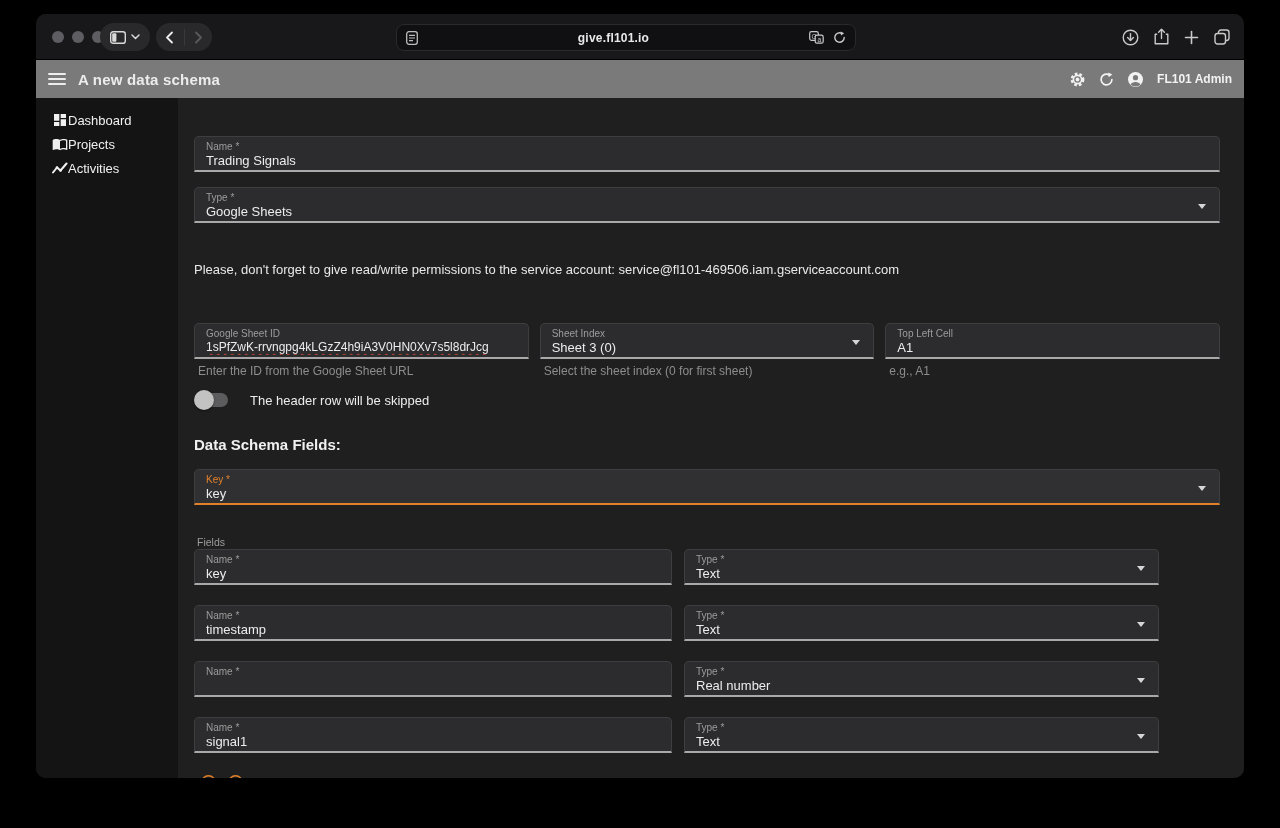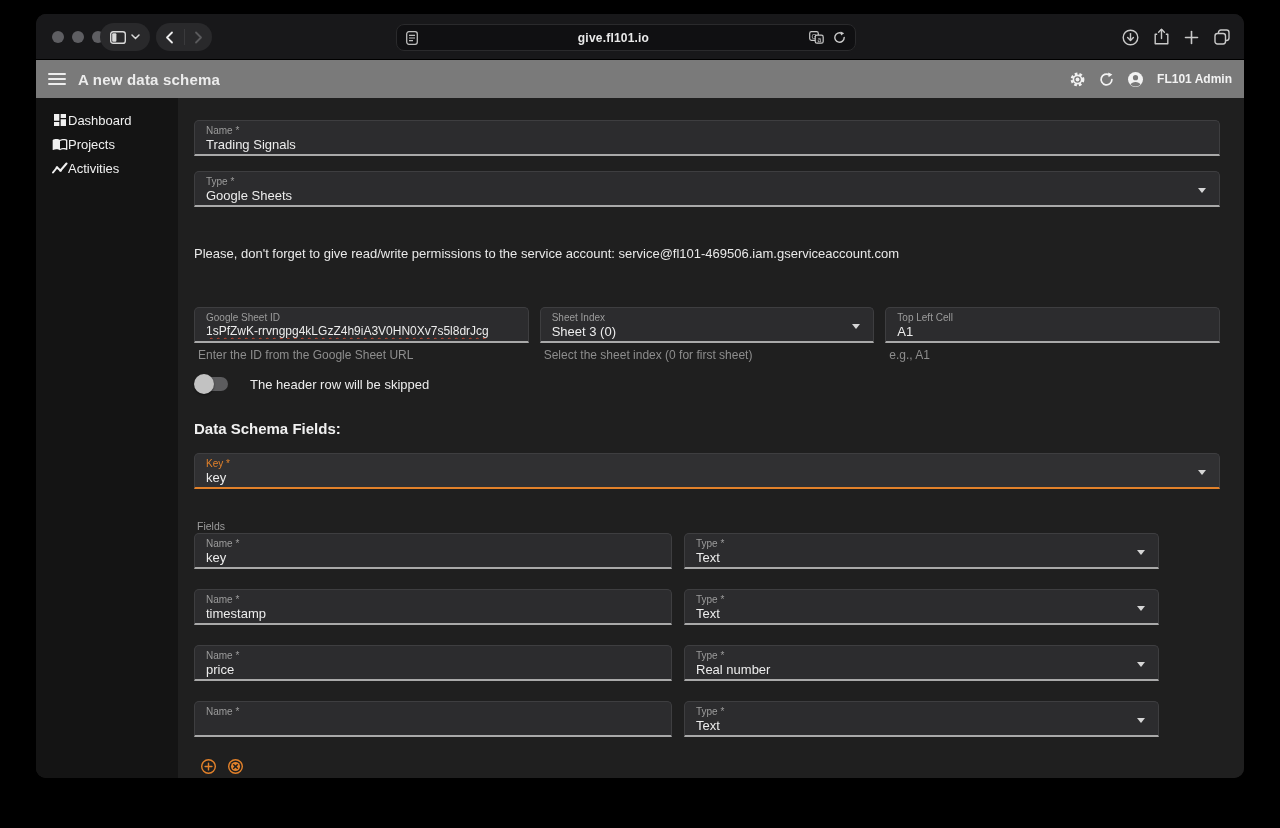--- a/index.html
+++ b/index.html
@@ -32,21 +32,21 @@
   .hamburger span { display:block; height:2px; background:#ededed; border-radius:1px; }
   .app-title { margin-left:12px; font-size:15px; font-weight:bold; color:#ececec; letter-spacing:.2px; }
   .appbar-right { margin-left:auto; display:flex; align-items:center; gap:13px; }
   .appbar-user { font-size:12px; font-weight:bold; color:#f2f2f2; }
 
   
   .body { display:flex; height:688px; }
   .side { width:142px; background:#141414; padding-top:10px; flex:none; }
   .side-item { height:24px; display:flex; align-items:center; padding-left:16px; gap:0; cursor:pointer; }
   .side-item .lbl { font-size:13px; color:#f0f0f0; }
-  .content { flex:1; background:#1f1f1f; padding:0 24px 0 16px; overflow:hidden; }
+  .content { flex:1; background:#1f1f1f; padding:16px 24px 0 16px; overflow:hidden; }
 
   
   .tfield { background:#2c2c2e; border:1px solid #3e3e40; border-bottom:2px solid #a9a9a9;
             border-radius:5px 5px 0 0; height:36px; padding:4px 11px 0 11px; position:relative; }
   .tfield .flabel { font-size:10px; color:#9c9c9c; line-height:11px; }
   .tfield .fvalue { font-size:13px; color:#ececec; line-height:15px; margin-top:1px; white-space:nowrap; overflow:hidden; }
   .tfield.keyfield { border-bottom-color:#e2812a; background:#303032; }
   .tfield.keyfield .flabel { color:#e2812a; }
   .caret { position:absolute; right:13px; top:16px; width:0; height:0;
            border-left:4.5px solid transparent; border-right:4.5px solid transparent; border-top:5px solid #d6d6d6; }
@@ -323,32 +323,32 @@
         <div class="tfield ftype">
           <div class="flabel">Type *</div>
           <div class="fvalue">Text</div>
           <span class="caret"></span>
         </div>
       </div>
 
       <div class="frow">
         <div class="tfield fname">
           <div class="flabel">Name *</div>
-          <div class="fvalue">price</div>
         </div>
         <div class="tfield ftype">
           <div class="flabel">Type *</div>
           <div class="fvalue">Real number</div>
           <span class="caret"></span>
         </div>
       </div>
 
       <div class="frow">
         <div class="tfield fname">
           <div class="flabel">Name *</div>
+          <div class="fvalue">signal1</div>
         </div>
         <div class="tfield ftype">
           <div class="flabel">Type *</div>
           <div class="fvalue">Text</div>
           <span class="caret"></span>
         </div>
       </div>
 
       <div class="icon-row">
         <button class="round-btn">

